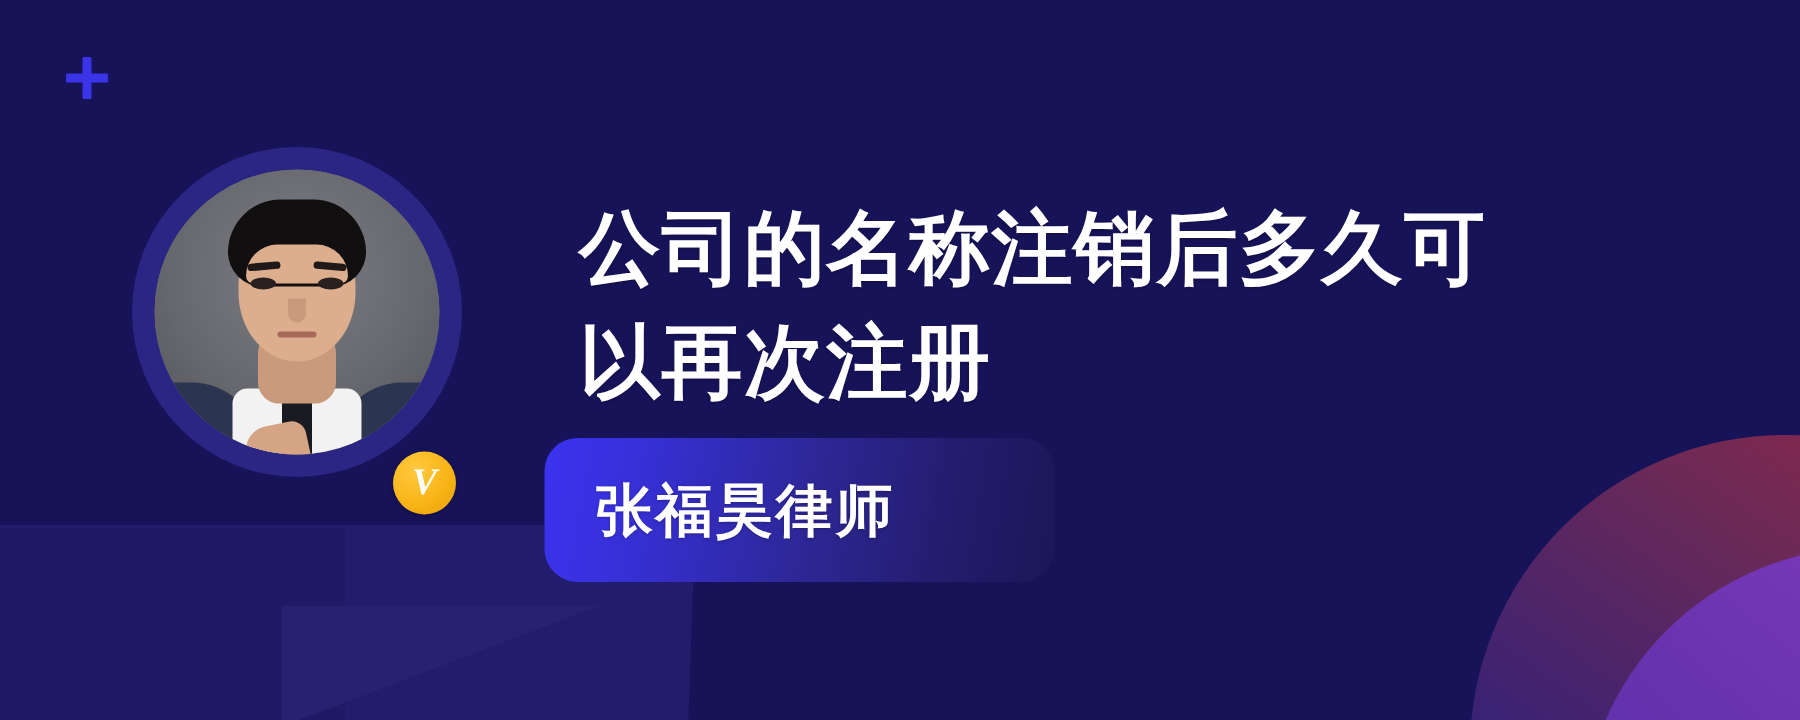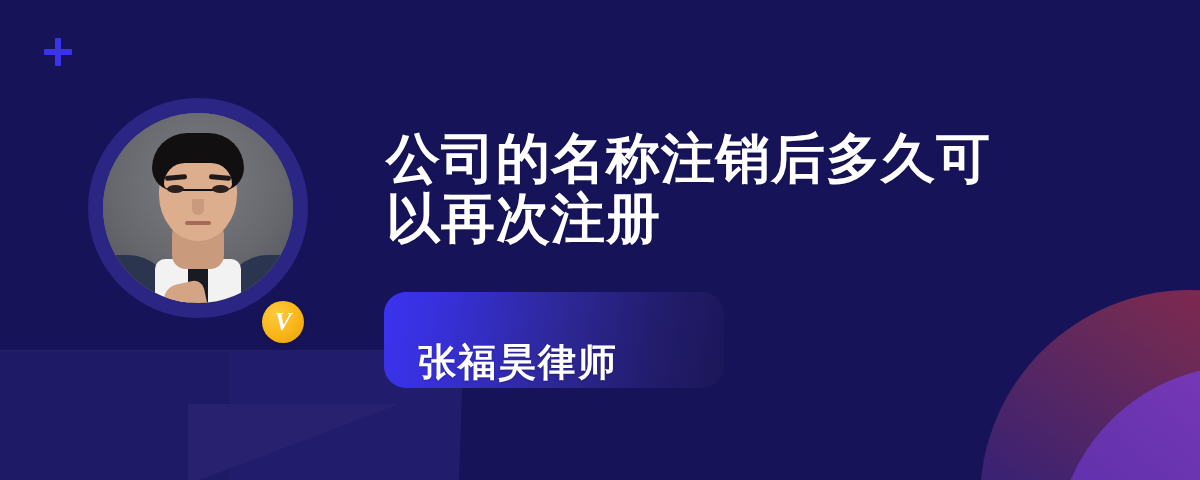--- a/index.html
+++ b/index.html
@@ -255,36 +255,36 @@
 
   
   .title {
     position: absolute;
     left: 386px;
     top: 128px;
     width: 700px;
     color: #ffffff;
     font-size: 54px;
     font-weight: bold;
-    line-height: 60px;
+    line-height: 76px;
     letter-spacing: 1px;
     white-space: pre-wrap;
     text-shadow: 0 1px 2px rgba(0,0,0,0.18);
   }
 
   .name-badge {
     position: absolute;
-    left: 384px;
+    left: 363px;
     top: 292px;
     width: 340px;
     height: 96px;
     border-radius: 22px;
     background: linear-gradient(100deg, #3b33f0 0%, #3730d8 18%, #2d2796 52%, #221c6b 80%, #1b1758 100%);
     display: flex;
-    align-items: flex-end;
+    align-items: center;
   }
   .name-badge .name-text {
     color: #ffffff;
     font-size: 38px;
     font-weight: bold;
     letter-spacing: 2px;
     margin-left: 34px;
     text-shadow: 0 1px 2px rgba(0,0,0,0.25);
   }
 </style>

